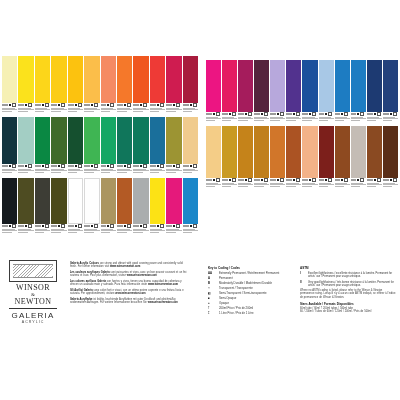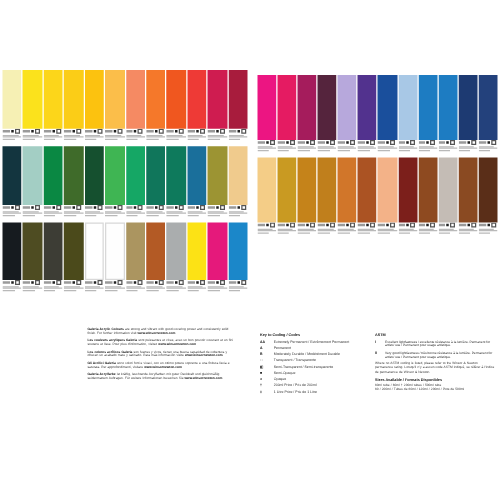--- a/index.html
+++ b/index.html
@@ -906,20 +906,29 @@
             <div class="meta-line mid"></div>
             <div class="meta-line "></div>
             <div class="meta-line short"></div>
           </div>
         </div>
       </div>
   </div>
 
   <div id="footer">
 
+    <div class="logo-block">
+      <div class="crest"></div>
+      <div class="brand-1">WINSOR</div>
+      <div class="amp">&amp;</div>
+      <div class="brand-2">NEWTON</div>
+      <div class="brand-rule"></div>
+      <div class="brand-3">GALERIA</div>
+      <div class="brand-4">ACRYLIC</div>
+    </div>
 
     <div class="col" id="col-desc">
         <div class="para t"><b>Galeria Acrylic Colours </b>are strong and vibrant with good covering power and consistently solid finish. For further information visit <span class="url">www.winsornewton.com</span></div>
         <div class="para t"><b>Les couleurs acryliques Galeria </b>sont puissantes et vives, avec un bon pouvoir couvrant et un fini soutenu et lisse. Pour plus d'information, visitez <span class="url">www.winsornewton.com</span></div>
         <div class="para t"><b>Los colores acrílicos Galeria </b>son fuertes y vivos, tienen una buena capacidad de cobertura y ofrecen un acabado mate y satinado. Para más información visite <span class="url">www.winsornewton.com</span></div>
         <div class="para t"><b>Gli Acrilici Galeria </b>sono colori forti e vivaci, con un ottimo potere coprente e una finitura liscia e saturata. Per approfondimenti, visitare <span class="url">www.winsornewton.com</span></div>
         <div class="para t"><b>Galeria Acrylfarbe </b>ist kräftig, leuchtende Acrylfarben mit guter Deckkraft und gleichmäßig seidenmattem Auftragen. Für weitere Informationen besuchen Sie <span class="url">www.winsornewton.com</span></div>
       </div>
 
     <div class="col" id="col-key">

